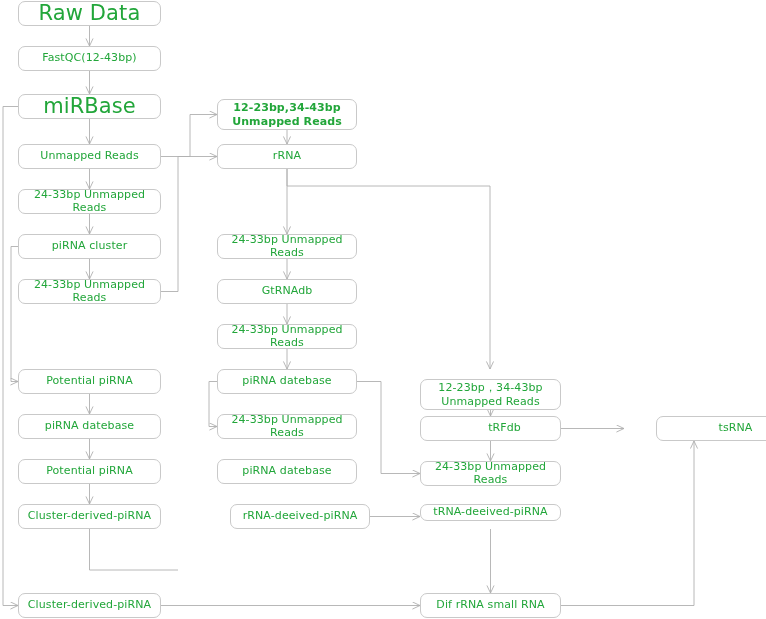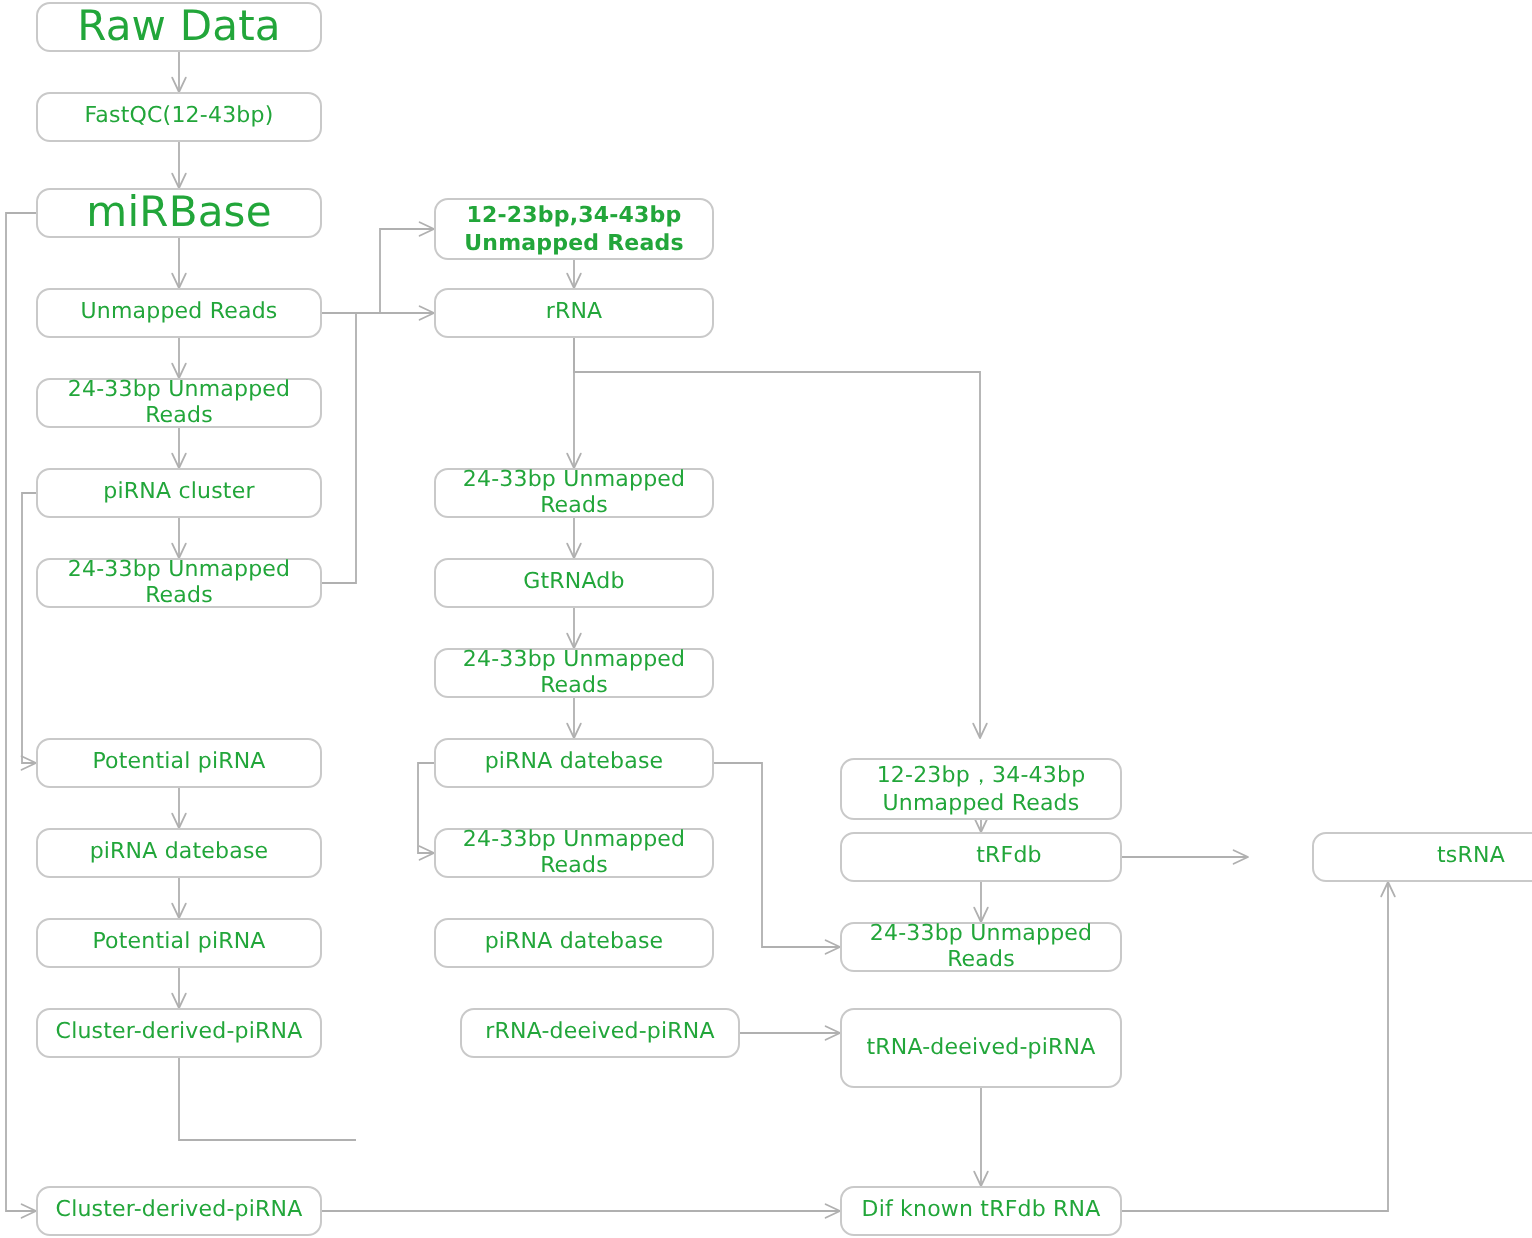--- a/index.html
+++ b/index.html
@@ -181,24 +181,24 @@
   <div class="node two-line" style="left:420px;top:379px;width:141px;height:31px;">
     <span class="node-label">12-23bp，34-43bp
 Unmapped Reads</span>
   </div>
   <div class="node" style="left:420px;top:416px;width:141px;height:25px;padding-left:32px;">
     <span class="node-label">tRFdb</span>
   </div>
   <div class="node" style="left:420px;top:461px;width:141px;height:25px;">
     <span class="node-label">24-33bp Unmapped Reads</span>
   </div>
-  <div class="node" style="left:420px;top:504px;width:141px;height:40px;">
+  <div class="node" style="left:420px;top:504px;width:141px;height:17px;">
     <span class="node-label">tRNA-deeived-piRNA</span>
   </div>
   <div class="node" style="left:420px;top:593px;width:141px;height:25px;">
-    <span class="node-label">Dif known tRFdb RNA</span>
+    <span class="node-label">Dif rRNA small RNA</span>
   </div>
 
   <div class="node" style="left:624px;top:416px;width:159px;height:25px;margin-left:32px;">
     <span class="node-label">tsRNA</span>
   </div>
 
 </div>
 
 </body></html>

